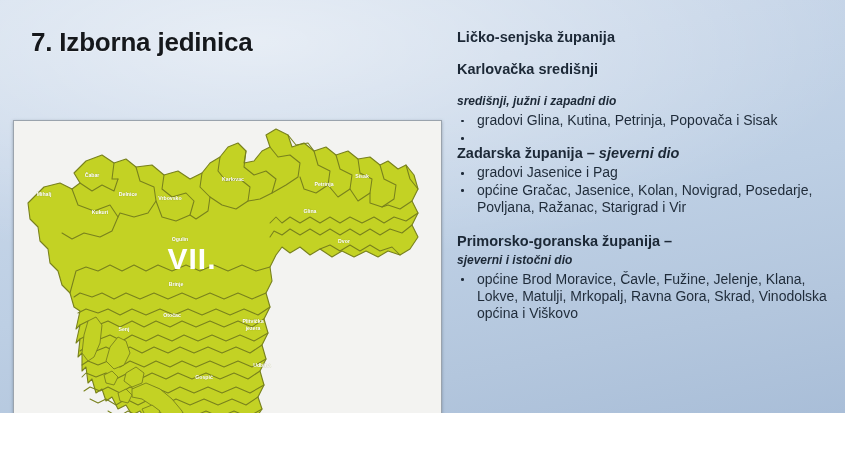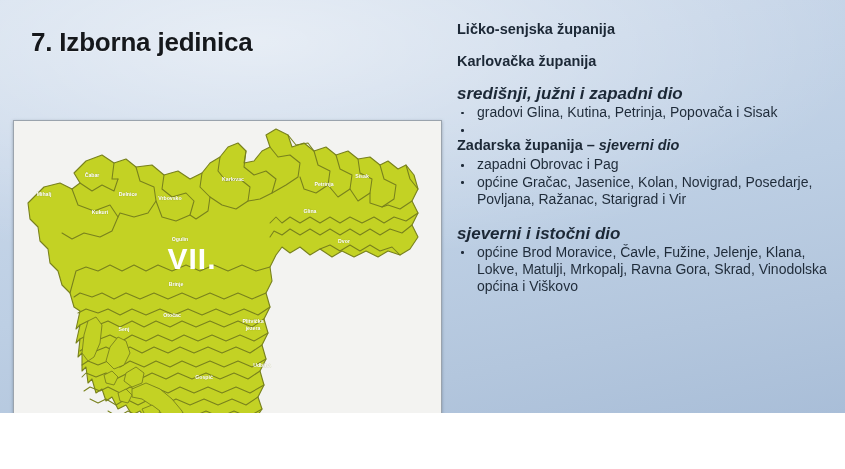--- a/index.html
+++ b/index.html
@@ -84,40 +84,40 @@
     fill: #c3d224;
     stroke: #78811d;
     stroke-width: 0.9;
     stroke-linejoin: round;
   }
 
   
   #content-column {
     position: absolute;
     left: 457px;
-    top: 20px;
+    top: 28px;
     width: 382px;
     color: #1c2836;
   }
   .block {
     margin-bottom: 0px;
   }
   .heading {
     font-size: 14.5px;
     font-weight: bold;
     line-height: 19px;
     color: #1c2836;
     white-space: nowrap;
   }
   .heading .ital {
     font-style: italic;
     font-weight: bold;
   }
   .subheading {
-    font-size: 17px;
+    font-size: 12px;
     font-weight: bold;
     font-style: italic;
     line-height: 19px;
     color: #1c2836;
     white-space: nowrap;
   }
   ul.bullets {
     list-style: none;
     margin: 1px 0 0 0;
     padding: 0;
@@ -244,21 +244,21 @@
   </div>
 
   <div id="content-column">
 
     <div class="block">
       <div class="heading">Ličko-senjska županija</div>
     </div>
     <div class="gap-md"></div>
 
     <div class="block">
-      <div class="heading">Karlovačka županija</div>
+      <div class="heading">Karlovačka središnji</div>
     </div>
     <div class="gap-md"></div>
 
     <div class="block">
       <div class="subheading">središnji, južni i zapadni dio</div>
       <ul class="bullets">
         <li>
           <span class="dot"></span>
           <span>gradovi Glina, Kutina, Petrinja, Popovača i Sisak</span>
         </li>
@@ -269,31 +269,32 @@
     </div>
     <div class="gap-lg"></div>
 
     <div class="block">
       <div class="heading">
         <span>Zadarska županija – </span><span class="ital">sjeverni dio</span>
       </div>
       <ul class="bullets">
         <li>
           <span class="dot"></span>
-          <span>zapadni Obrovac i Pag</span>
+          <span>gradovi Jasenice i Pag</span>
         </li>
         <li>
           <span class="dot"></span>
           <span>općine Gračac, Jasenice, Kolan, Novigrad, Posedarje, Povljana, Ražanac, Starigrad i Vir</span>
         </li>
       </ul>
     </div>
     <div class="gap-lg"></div>
 
     <div class="block">
+      <div class="heading">Primorsko-goranska županija –</div>
       <div class="subheading">sjeverni i  istočni dio</div>
       <ul class="bullets">
         <li>
           <span class="dot"></span>
           <span>općine Brod Moravice, Čavle, Fužine, Jelenje, Klana, Lokve, Matulji, Mrkopalj, Ravna Gora, Skrad, Vinodolska općina i Viškovo</span>
         </li>
       </ul>
     </div>
 
   </div>

